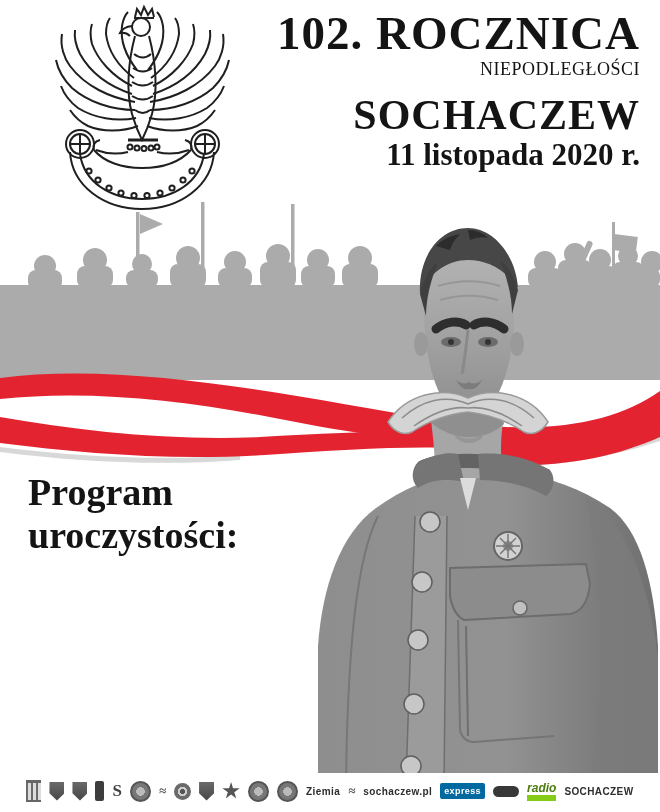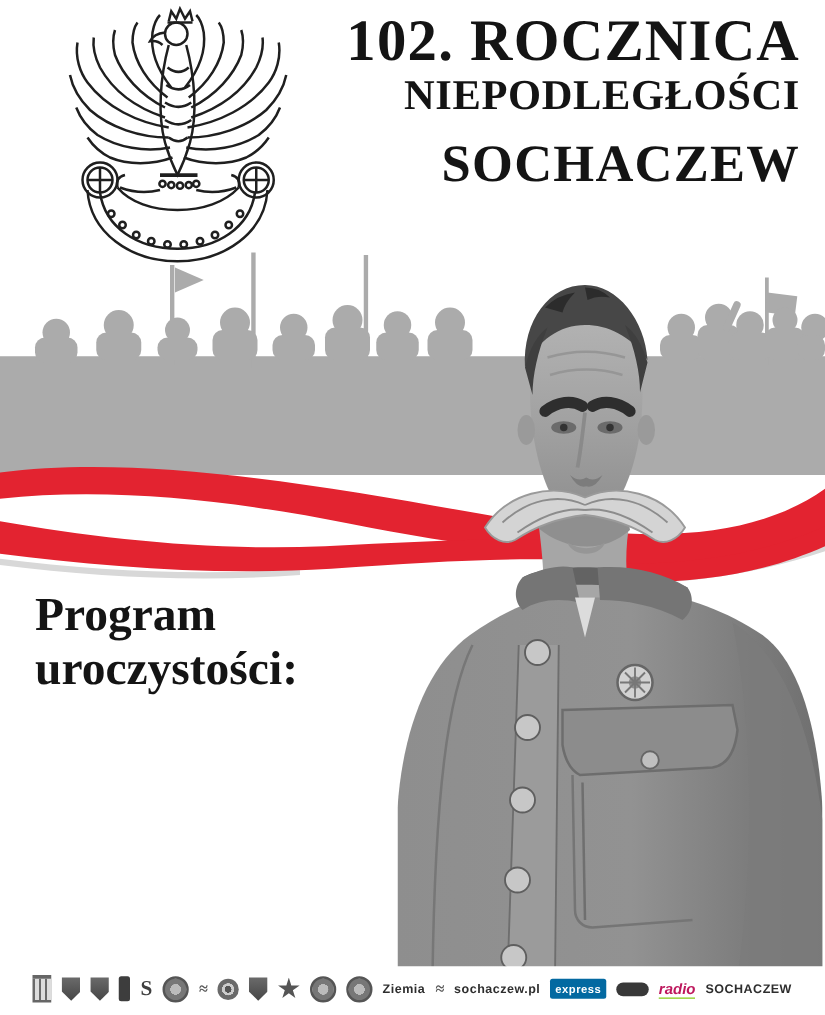--- a/index.html
+++ b/index.html
@@ -10,21 +10,21 @@
   html,body{margin:0;padding:0;background:#e9e9e9;}
   .poster{
     position:relative;width:660px;height:812px;margin:0 auto;
     background:#ffffff;overflow:hidden;
     font-family:"Liberation Serif", serif;color:var(--ink);
   }
   
   .titles{position:absolute;top:10px;right:20px;text-align:right;z-index:6;line-height:1.02;}
   .t-main{font-size:47px;font-weight:700;letter-spacing:1px;white-space:nowrap;}
   .t-sub{font-size:26px;font-weight:700;letter-spacing:.5px;margin-top:5px;white-space:nowrap;}
-  .t-sub2{font-size:34px;font-weight:700;letter-spacing:.5px;margin-top:2px;white-space:nowrap;}
+  .t-sub2{font-size:18px;font-weight:400;letter-spacing:.5px;margin-top:2px;white-space:nowrap;}
   .t-city{font-size:42px;font-weight:700;margin-top:16px;letter-spacing:1px;white-space:nowrap;}
   .t-date{font-size:31px;font-weight:700;margin-top:2px;white-space:nowrap;}
   
   .eagle{position:absolute;left:40px;top:2px;width:205px;height:212px;z-index:5;}
   .crowd{position:absolute;left:0;top:200px;width:660px;height:180px;z-index:1;}
   .ribbon{position:absolute;left:0;top:355px;width:660px;height:130px;z-index:2;}
   .portrait{position:absolute;left:318px;top:216px;width:340px;height:565px;z-index:3;}
   
   .program{position:absolute;left:28px;top:471px;width:312px;z-index:4;}
   .p-head{font-size:38px;font-weight:700;line-height:1.14;}
@@ -41,21 +41,21 @@
   .lg-bar{width:9px;height:20px;background:#3d3d3d;border-radius:2px;}
   .lg-letter{font:700 17px "Liberation Serif",serif;color:#3f3f3f;}
   .lg-circle{width:17px;height:17px;border-radius:50%;border:2px solid #555;
     background:radial-gradient(circle at 50% 50%,#bbb 0 35%,#777 36% 100%);}
   .lg-rosette{width:17px;height:17px;border-radius:50%;
     background:radial-gradient(circle,#555 0 22%,#ccc 23% 40%,#6a6a6a 41% 100%);}
   .lg-star{width:18px;height:18px;background:#555;
     clip-path:polygon(50% 0,61% 35%,98% 35%,68% 57%,79% 91%,50% 70%,21% 91%,32% 57%,2% 35%,39% 35%);}
   .lg-script{font:italic 700 13px "Liberation Serif",serif;color:#555;}
   .lg-text{font:700 10px "Liberation Sans",sans-serif;color:#2e2e2e;letter-spacing:.4px;}
-  .lg-text2{font:italic 700 12px "Liberation Sans",sans-serif;color:#be185d;border-bottom:1px solid #84cc16;}
+  .lg-text2{font:italic 700 12px "Liberation Sans",sans-serif;color:#4d7c0f;border-bottom:6px solid #84cc16;}
   .lg-boxtext{background:#0369a1;color:#fff;font:700 9px "Liberation Sans",sans-serif;
     padding:3px 4px;border-radius:2px;letter-spacing:.4px;}
   .lg-pill{background:#383838;width:26px;height:11px;border-radius:6px;}
 </style>
 </head>
 <body>
 
 <div class="poster">
 
   <svg class="eagle" viewBox="0 0 205 212" aria-hidden="true">
@@ -104,20 +104,21 @@
       <path d="M54,148 C64,160 82,166 102,166 C122,166 140,160 151,148"></path>
       <path d="M54,148 q-2,-8 6,-10 M151,148 q2,-8 -6,-10"></path>
       <path d="M88,150 q-16,4 -32,-2 M117,150 q16,4 32,-2"></path>
     </g>
   </svg>
 
   <div class="titles">
     <div class="t-main">102. ROCZNICA</div>
     <div class="t-sub2">NIEPODLEGŁOŚCI</div>
     <div class="t-city">SOCHACZEW</div>
+    <div class="t-date">11 listopada 2020 r.</div>
   </div>
 
   <svg class="crowd" viewBox="0 0 660 180" aria-hidden="true">
     <g fill="var(--crowd)">
       <rect x="0" y="85" width="660" height="95"></rect>
       <rect x="136" y="12" width="3.5" height="80"></rect>
       <path d="M140,14 L163,24 L140,34 Z"></path>
       <rect x="201" y="2" width="3.5" height="92"></rect>
       <rect x="291" y="4" width="3.5" height="90"></rect>
       <rect x="612" y="22" width="3" height="70"></rect>

